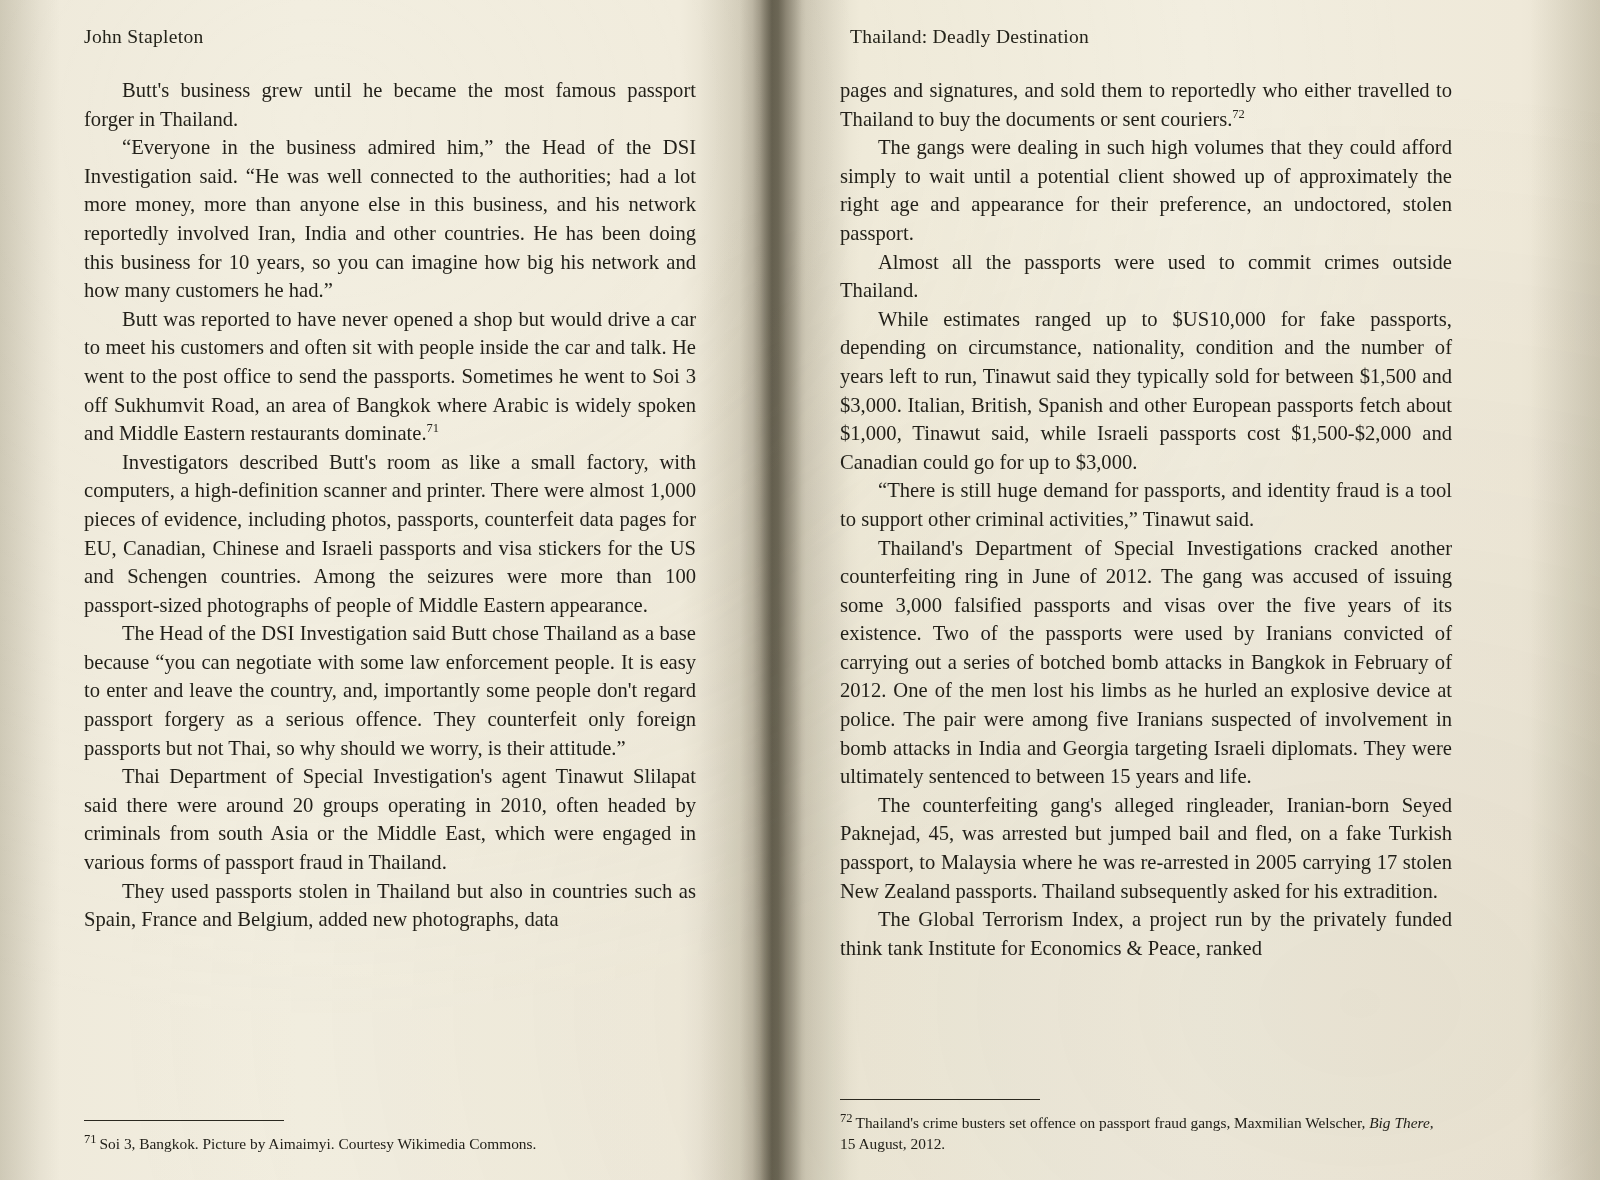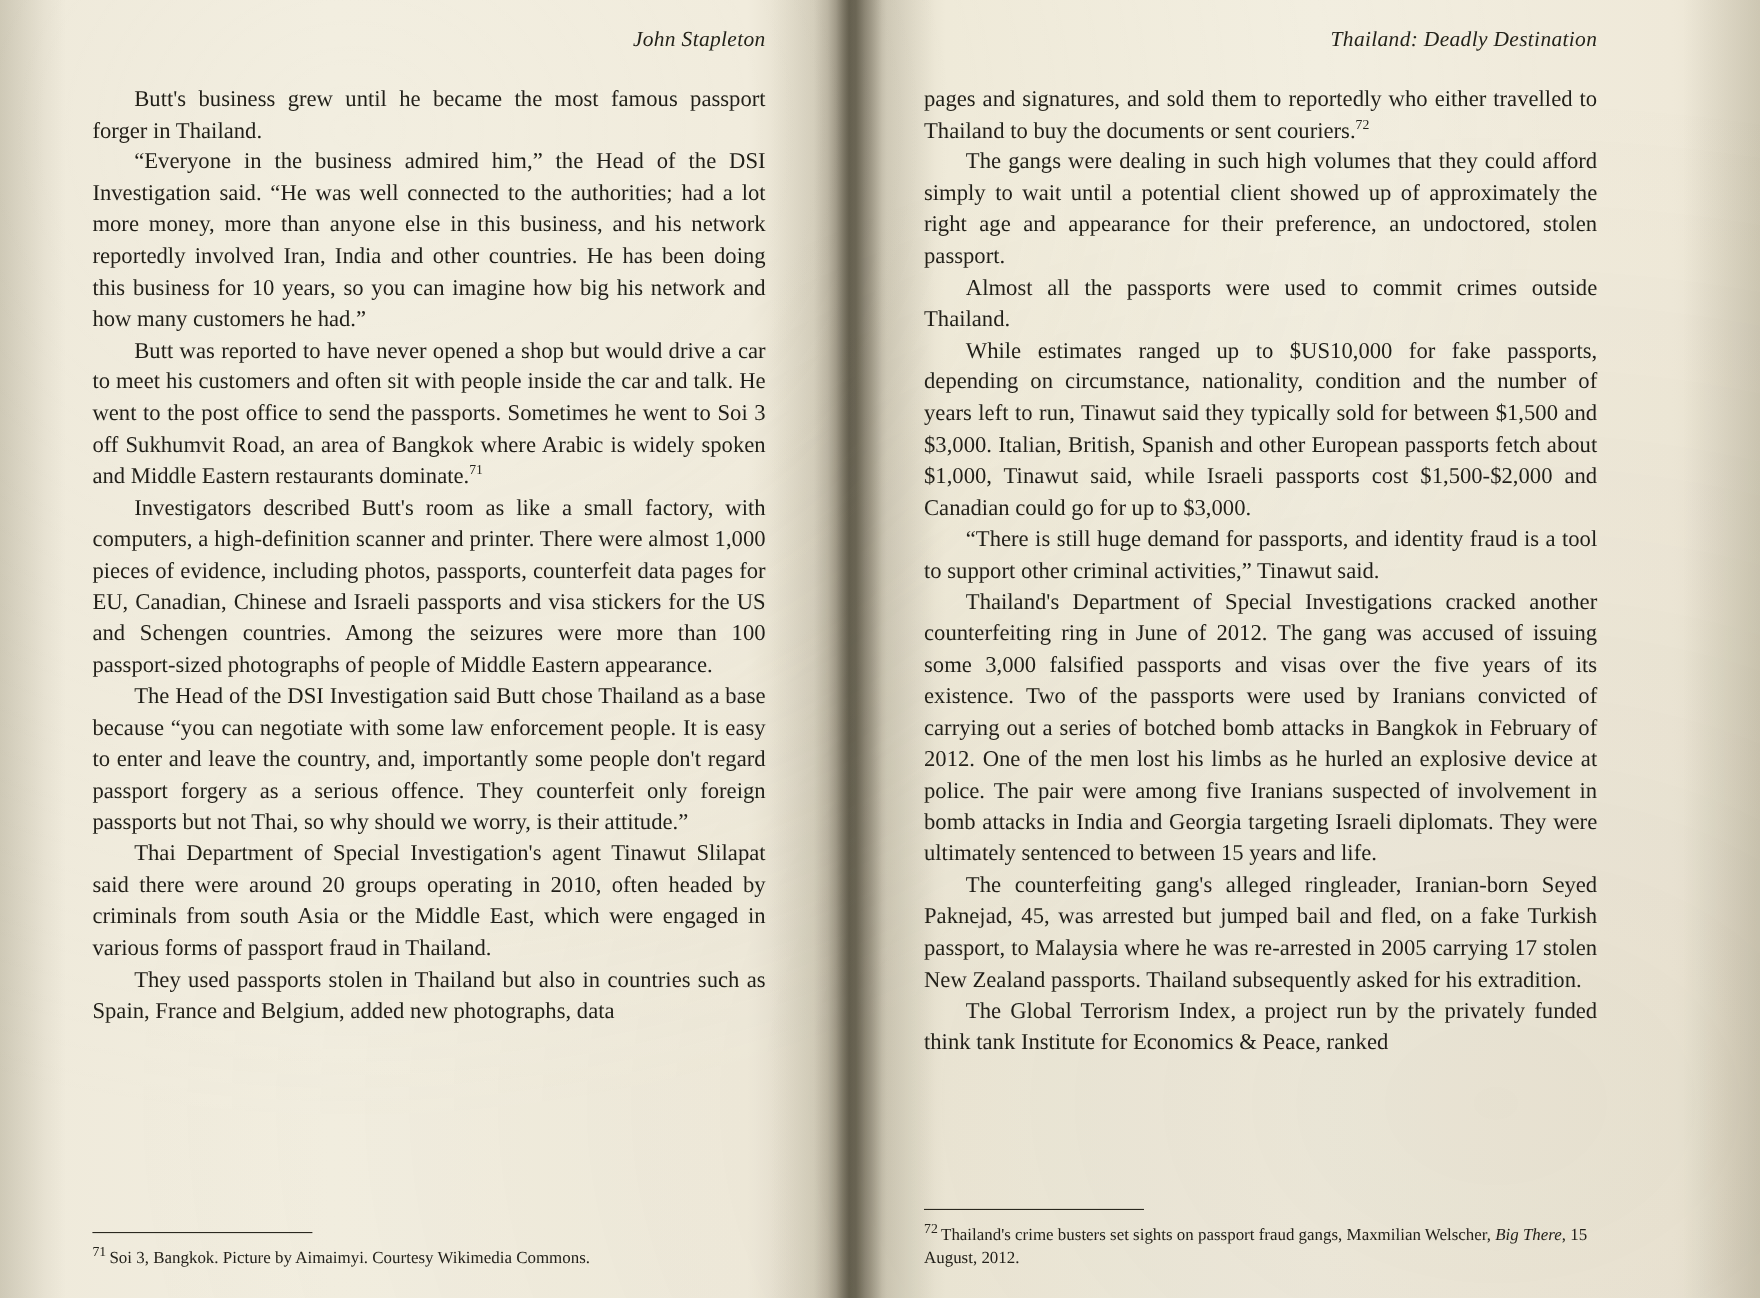--- a/index.html
+++ b/index.html
@@ -52,22 +52,21 @@
   .page {
     position: absolute;
     top: 0;
     height: 1180px;
     box-sizing: border-box;
   }
   .page-left  { left: 0px;  width: 772px; padding: 26px 76px 0 84px; }
   .page-right { left: 730px; width: 828px; padding: 26px 106px 0 110px; }
 
   .running-head {
-    text-align: right;
-    font-style: italic;
+    text-align: left;
     font-size: 19.5px;
     letter-spacing: 0.3px;
     margin: 0 0 28px 0;
     color: #232219;
   }
   .page-right .running-head { margin-left: 10px; }
 
   .body-text p {
     margin: 0;
     text-indent: 38px;
@@ -169,20 +168,20 @@
       <p>Almost all the passports were used to commit crimes outside Thailand.</p>
       <p>While estimates ranged up to $US10,000 for fake passports, depending on circumstance, nationality, condition and the number of years left to run, Tinawut said they typically sold for between $1,500 and $3,000. Italian, British, Spanish and other European passports fetch about $1,000, Tinawut said, while Israeli passports cost $1,500-$2,000 and Canadian could go for up to $3,000.</p>
       <p>“There is still huge demand for passports, and identity fraud is a tool to support other criminal activities,” Tinawut said.</p>
       <p>Thailand's Department of Special Investigations cracked another counterfeiting ring in June of 2012. The gang was accused of issuing some 3,000 falsified passports and visas over the five years of its existence. Two of the passports were used by Iranians convicted of carrying out a series of botched bomb attacks in Bangkok in February of 2012. One of the men lost his limbs as he hurled an explosive device at police. The pair were among five Iranians suspected of involvement in bomb attacks in India and Georgia targeting Israeli diplomats. They were ultimately sentenced to between 15 years and life.</p>
       <p>The counterfeiting gang's alleged ringleader, Iranian-born Seyed Paknejad, 45, was arrested but jumped bail and fled, on a fake Turkish passport, to Malaysia where he was re-arrested in 2005 carrying 17 stolen New Zealand passports. Thailand subsequently asked for his extradition.</p>
       <p>The Global Terrorism Index, a project run by the privately funded think tank Institute for Economics &amp; Peace, ranked</p>
     </div>
 
     <div class="footnote-area">
       <div class="footnote-rule"></div>
-      <div class="footnote"><span class="fn-num">72</span><span>Thailand's crime busters set sights on passport fraud gangs, Maxmilian Welscher, </span><i>Big There</i><span>, 15 August, 2012.</span></div>
+      <div class="footnote"><span class="fn-num">72</span><span>Thailand's crime busters set offence on passport fraud gangs, Maxmilian Welscher, </span><i>Big There</i><span>, 15 August, 2012.</span></div>
     </div>
   </div>
 
   <div class="gutter-shadow"></div>
   <div class="edge-shade-left"></div>
   <div class="edge-shade-right"></div>
 </div>
 
 </body></html>

